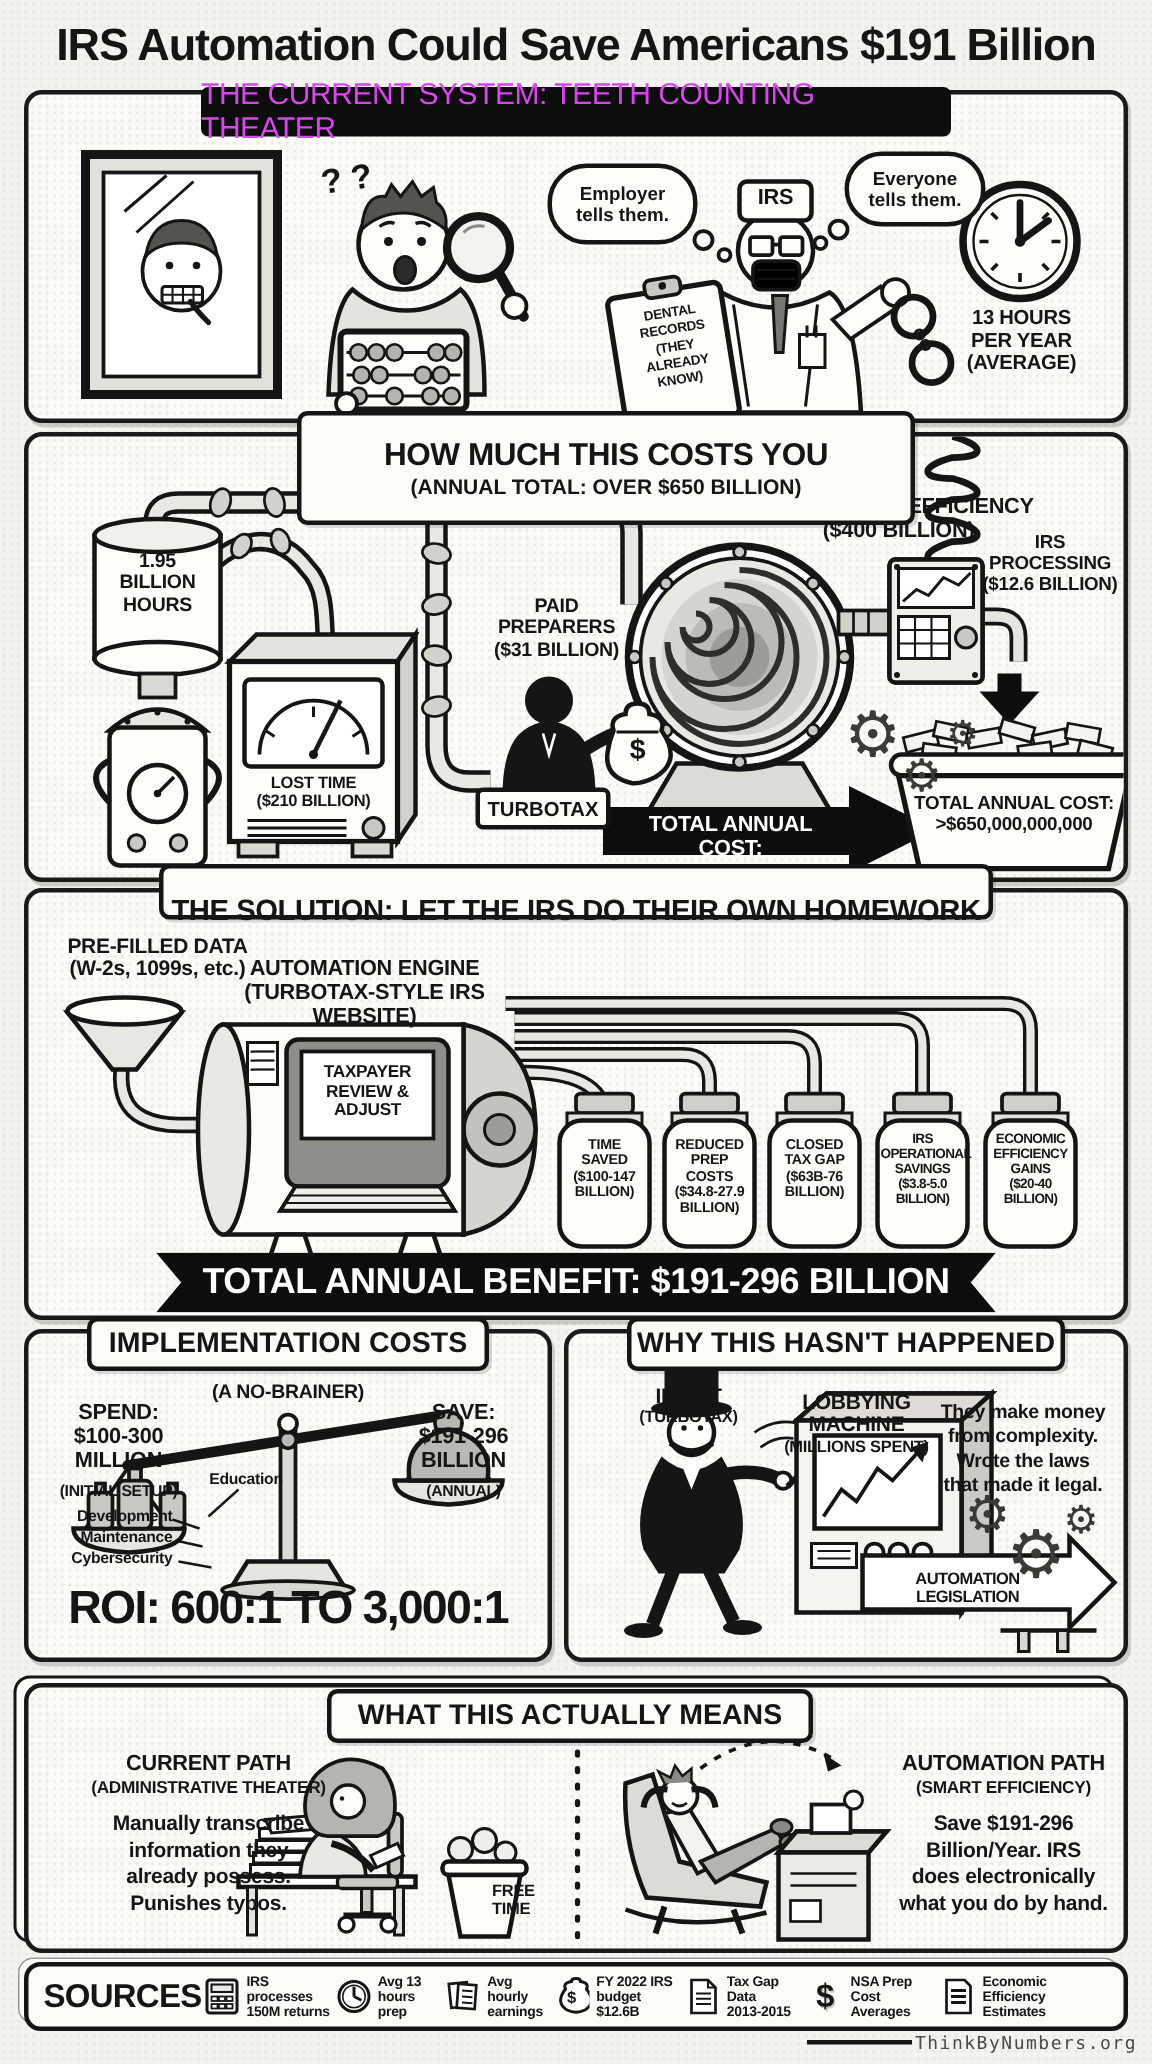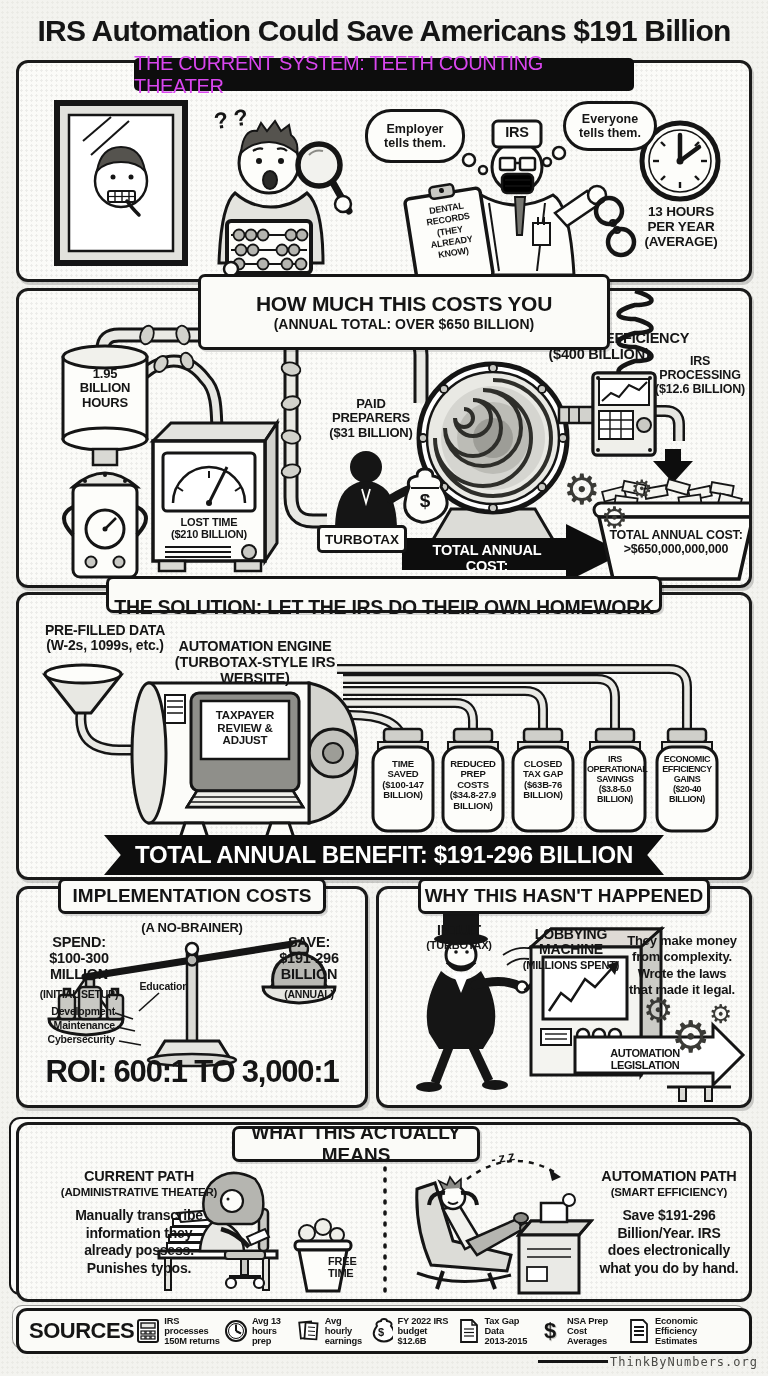--- a/index.html
+++ b/index.html
@@ -417,21 +417,21 @@
         </g>
         <g>
           <rect x="649" y="134" width="38" height="13" rx="3" fill="#cfcfca" stroke="#151515" stroke-width="2.5"></rect>
           <rect x="643" y="147" width="50" height="7" fill="#e3e3de" stroke="#151515" stroke-width="2"></rect>
           <rect x="638" y="152" width="60" height="84" rx="15" fill="#fdfdfa" stroke="#151515" stroke-width="3"></rect>
         </g>
       </g>
     </svg>
     <div class="txt" style="left:6px; top:28px; width:160px; font-size:14px;">PRE-FILLED DATA
 (W-2s, 1099s, etc.)</div>
-    <div class="txt" style="left:120px; top:44px; width:232px; font-size:14.5px;">AUTOMATION ENGINE
+    <div class="txt" style="left:108px; top:44px; width:232px; font-size:14.5px;">AUTOMATION ENGINE
 (TURBOTAX-STYLE IRS WEBSITE)</div>
     <div class="txt" style="left:182px; top:114px; width:88px; font-size:11.5px;">TAXPAYER
 REVIEW &amp;
 ADJUST</div>
     <div class="txt" style="left:356px; top:164px; width:56px; font-size:9.5px;">TIME
 SAVED
 ($100-147
 BILLION)</div>
     <div class="txt" style="left:426px; top:164px; width:56px; font-size:9.5px;">REDUCED
 PREP COSTS
@@ -569,21 +569,21 @@
     <div class="txt" style="left:134px; top:38px; width:116px; font-size:14px;">LOBBYING
 MACHINE</div>
     <div class="txt" style="left:128px; top:70px; width:128px; font-size:11px;">(MILLIONS SPENT)</div>
     <div class="txt" style="left:238px; top:44px; width:130px; font-size:13px; line-height:1.25;">They make money
 from complexity.
 Wrote the laws
 that made it legal.</div>
     <div class="txt" style="left:200px; top:158px; width:132px; font-size:11px; letter-spacing:-0.4px; z-index:4;">AUTOMATION LEGISLATION</div>
   </div>
 
-  <div class="hbox" style="left:232px; top:1126px; width:248px; height:36px;">
+  <div class="hbox" style="left:218px; top:1126px; width:324px; height:36px;">
     <div style="font-size:19px;">WHAT THIS ACTUALLY MEANS</div>
   </div>
 
   <div class="panel" style="left:16px; top:1122px; width:736px; height:180px; box-shadow:-8px -6px 0 -3px #fbfbf8, -8px -6px 0 -1px #151515;">
     <svg class="scene" width="730" height="174" viewBox="0 0 730 174">
       <line x1="366" y1="10" x2="366" y2="166" stroke="#151515" stroke-width="3.5" stroke-dasharray="2 9" stroke-linecap="round"></line>
 
       <g>
         <g fill="#ffffff" stroke="#151515" stroke-width="2">
           <rect x="148" y="118" width="62" height="7"></rect>

